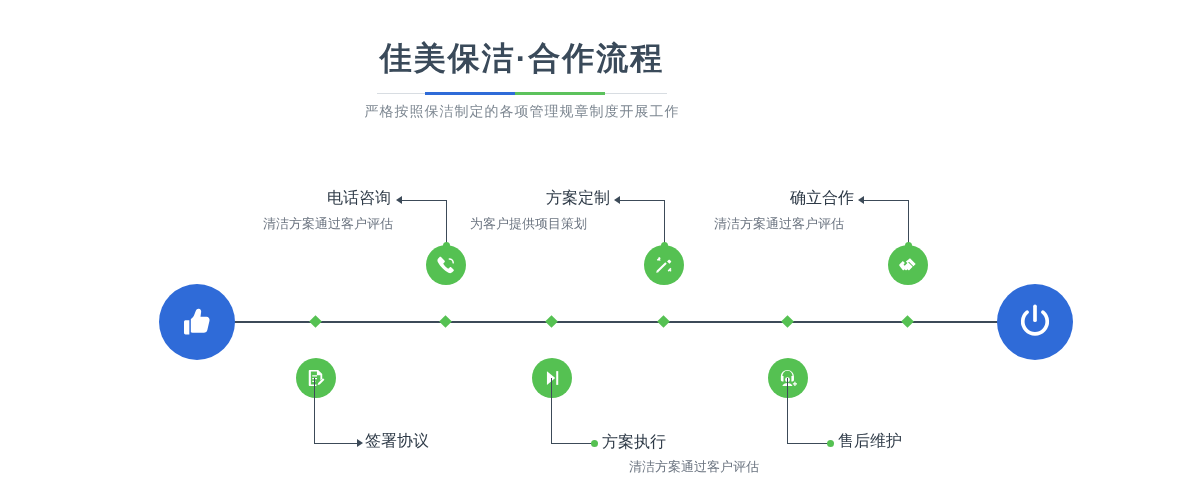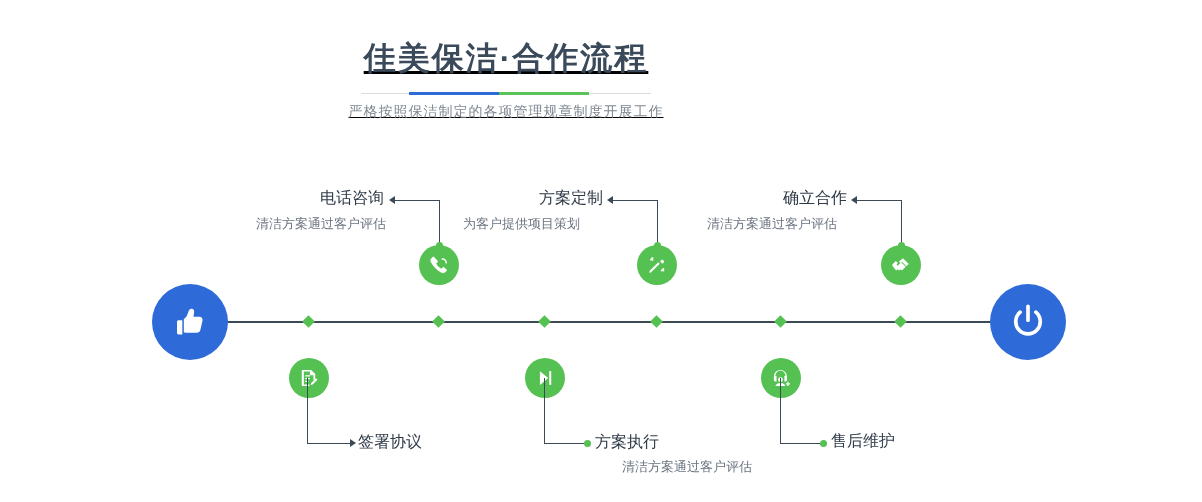--- a/index.html
+++ b/index.html
@@ -9,25 +9,24 @@
     height: 502px;
     background: #ffffff;
     font-family: "Liberation Sans", sans-serif;
     overflow: hidden;
     position: relative;
   }
 
   
   .header {
     position: absolute;
-    top: 0; left: 0;
+    top: 0; left: 16px;
     width: 1012px;
     text-align: center;
     padding-top: 36px;
-    text-decoration: underline;
   }
   .title {
     font-size: 32px;
     font-weight: bold;
     color: #3a4a5a;
     letter-spacing: 2px;
     line-height: 44px;
   }
   .rule-wrap {
     position: relative;
@@ -56,21 +55,21 @@
   .subtitle {
     margin-top: 7px;
     font-size: 14px;
     color: #7d8791;
     letter-spacing: 1px;
   }
 
   
   .diagram {
     position: absolute;
-    top: 160px; left: 0;
+    top: 160px; left: 7px;
     width: 1042px;
     height: 342px;
     padding-left: 32px;
   }
 
   
   .axis {
     position: absolute;
     left: 155px;
     top: 161px;
@@ -254,21 +253,21 @@
       <svg width="22" height="22" viewBox="0 0 24 24" fill="#ffffff">
         <path d="M5 3.2h9.4l4.4 4.4v5.2l-2 2V9.1h-3.8V4.9H6.4v14.2h6.1v1.7H5c-.5 0-.9-.4-.9-.9V4.1c0-.5.4-.9.9-.9z"></path>
         <path d="M7.9 9h5.2v1.4H7.9zM7.9 12h5.2v1.4H7.9zM7.9 15h3.4v1.4H7.9z"></path>
         <path d="M19.6 12.2l1.6 1.6-5.2 5.2-2.2.6.6-2.2 5.2-5.2z"></path>
       </svg>
     </span>
   </div>
   <div class="conn conn-v" style="left:307px; top:218px; height:65px;"></div>
   <div class="conn conn-h" style="left:307px; top:283px; width:45px;"></div>
   <div class="arrow-right" style="left:350px; top:279px;"></div>
-  <div class="lbl-title" style="left:358px; top:272px;">签署协议</div>
+  <div class="lbl-title" style="left:358px; top:272px;font-family:Liberation Mono, monospace;">签署协议</div>
 
   <div class="node" style="left:525px; top:198px;">
     <span>
       <svg width="22" height="22" viewBox="0 0 24 24" fill="#ffffff">
         <path d="M6.5 4.5l9 7.5-9 7.5z"></path>
         <rect x="16.6" y="4.5" width="2.2" height="15"></rect>
       </svg>
     </span>
   </div>
   <div class="conn conn-v" style="left:544px; top:218px; height:65px;"></div>

